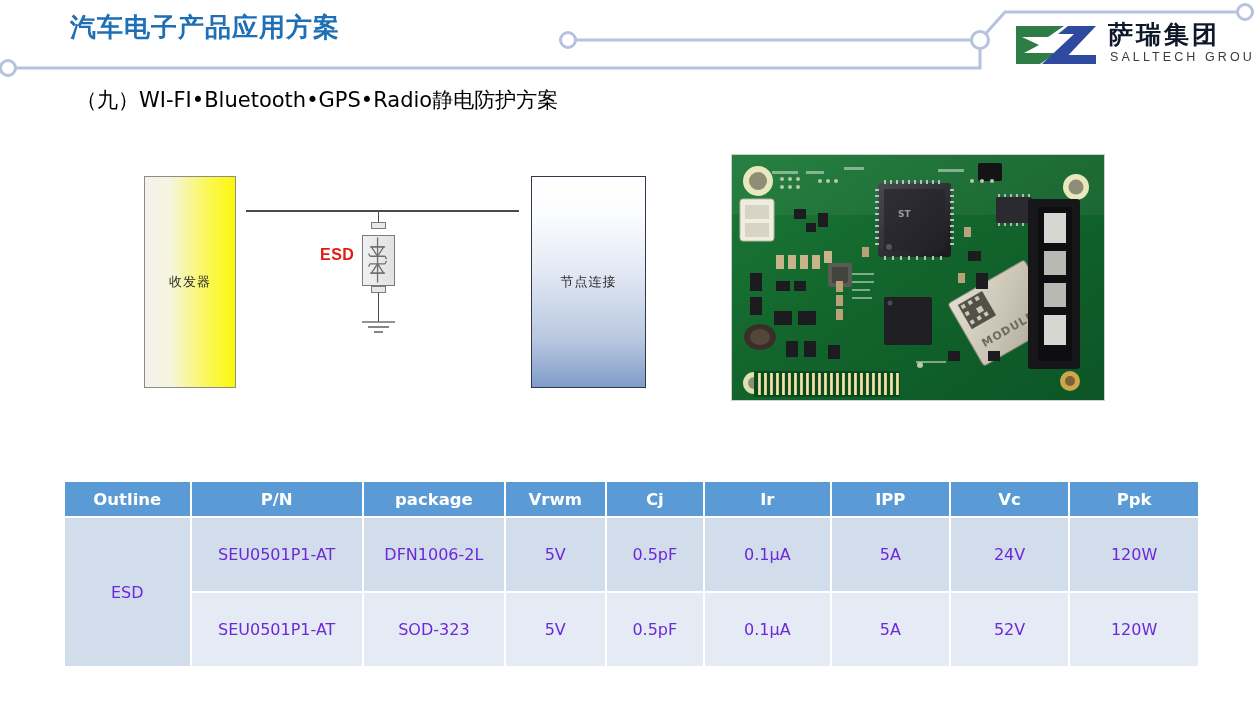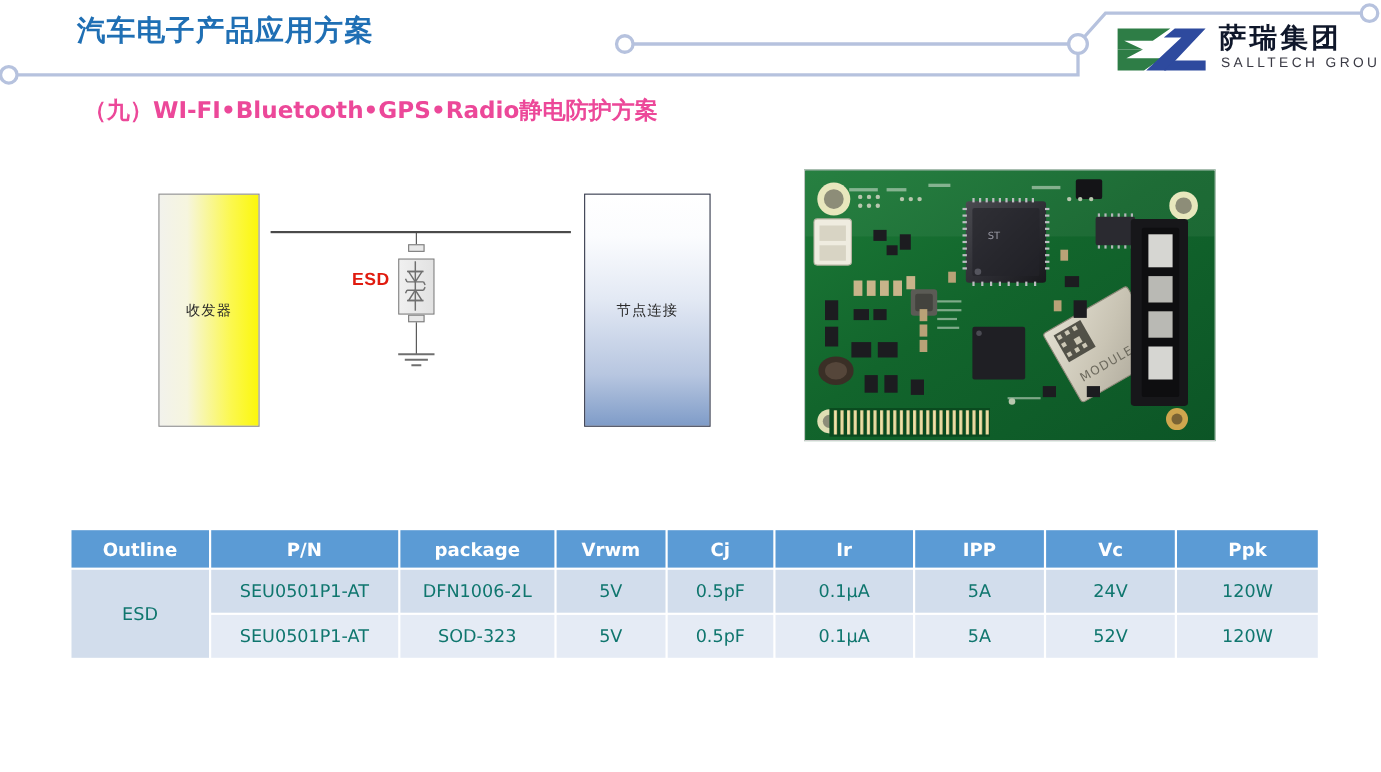--- a/index.html
+++ b/index.html
@@ -34,21 +34,21 @@
   }
   .logo-en{
     position:absolute;left:98px;top:30px;
     font-size:12.5px;color:#3a3a44;letter-spacing:3.1px;
     white-space:nowrap;font-family:"Liberation Sans",sans-serif;
   }
 
   
   .subtitle{
     position:absolute;left:76px;top:86px;
-    font-size:21px;font-weight:bold;color:#ec4899;
+    font-size:21px;font-weight:normal;color:#000000;
     white-space:nowrap;letter-spacing:0px;
     font-family:"DejaVu Sans","Liberation Sans",sans-serif;
   }
 
   
   .diagram{position:absolute;left:130px;top:160px;width:520px;height:250px;}
 
   .box-transceiver{
     position:absolute;left:14px;top:16px;width:92px;height:212px;
     background:linear-gradient(to right,#f2f2ec 0%,#f6f5de 28%,#fbf84f 72%,#fbf70c 100%);
@@ -84,39 +84,39 @@
     position:absolute;width:15px;height:7px;left:241px;
     background:#e8e8e8;border:1.2px solid #7a7a7a;box-sizing:border-box;
   }
   .tvs-cap.top{top:62px;}
   .tvs-cap.bot{top:126px;}
   .gnd{position:absolute;left:226px;top:160px;width:45px;height:14px;}
 
   
   .pcb{
     position:absolute;left:731px;top:154px;width:374px;height:247px;
-    background:#0f6b2f;overflow:hidden;border:1px solid #cfcfcf;box-sizing:border-box;
+    background:#0f6b2f;overflow:hidden;border:1px solid #cfcfcf;box-sizing:border-box;font-weight:bold;
   }
   .pcb svg{display:block;}
 
   
   .spec-table{
     position:absolute;left:63px;top:480px;width:1137px;
     border-collapse:separate;border-spacing:2px;
     font-family:"DejaVu Sans","Liberation Sans",sans-serif;
   }
   .spec-table th{
     background:#5B9BD5;color:#ffffff;
     font-size:16.5px;font-weight:bold;
     height:34px;text-align:center;vertical-align:middle;
     border:0;padding:0;
   }
   .spec-table td{
-    font-size:16px;color:#0f766e;text-align:center;vertical-align:middle;
-    height:39px;border:0;padding:0;font-weight:normal;
+    font-size:16px;color:#6d28d9;text-align:center;vertical-align:middle;
+    height:39px;border:0;padding:17px;font-weight:normal;
   }
   .spec-table tr.r1 td{background:#D2DDEC;}
   .spec-table tr.r2 td{background:#E5EBF5;}
   .spec-table td.outline-cell{background:#D2DDEC;font-size:16px;}
 
   
   col.c-outline{width:120px;}
   col.c-pn{width:164px;}
   col.c-pkg{width:135px;}
   col.c-vrwm{width:95px;}

